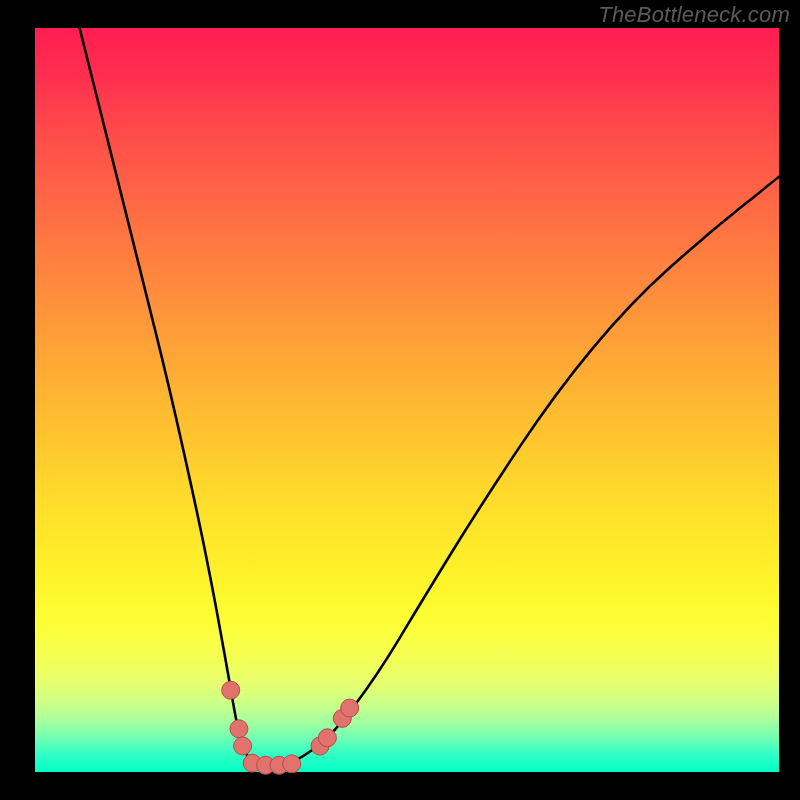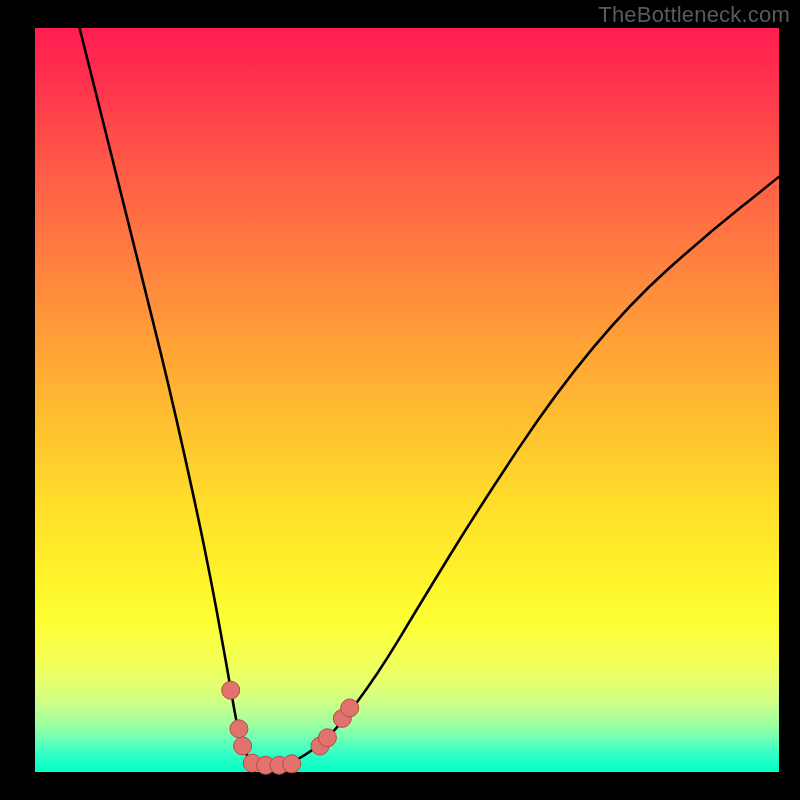--- a/index.html
+++ b/index.html
@@ -11,20 +11,21 @@
     overflow: hidden;
     font-family: Arial, Helvetica, sans-serif;
   }
   .frame {
     position: absolute;
     left: 0;
     top: 0;
     width: 800px;
     height: 800px;
     background: #000;
+    font-style: italic;
   }
   .plot {
     position: absolute;
     left: 35px;
     top: 28px;
     width: 744px;
     height: 744px;
     background: linear-gradient(to bottom,
       #ff1e50 0%,
       #ff2e4e 6%,

